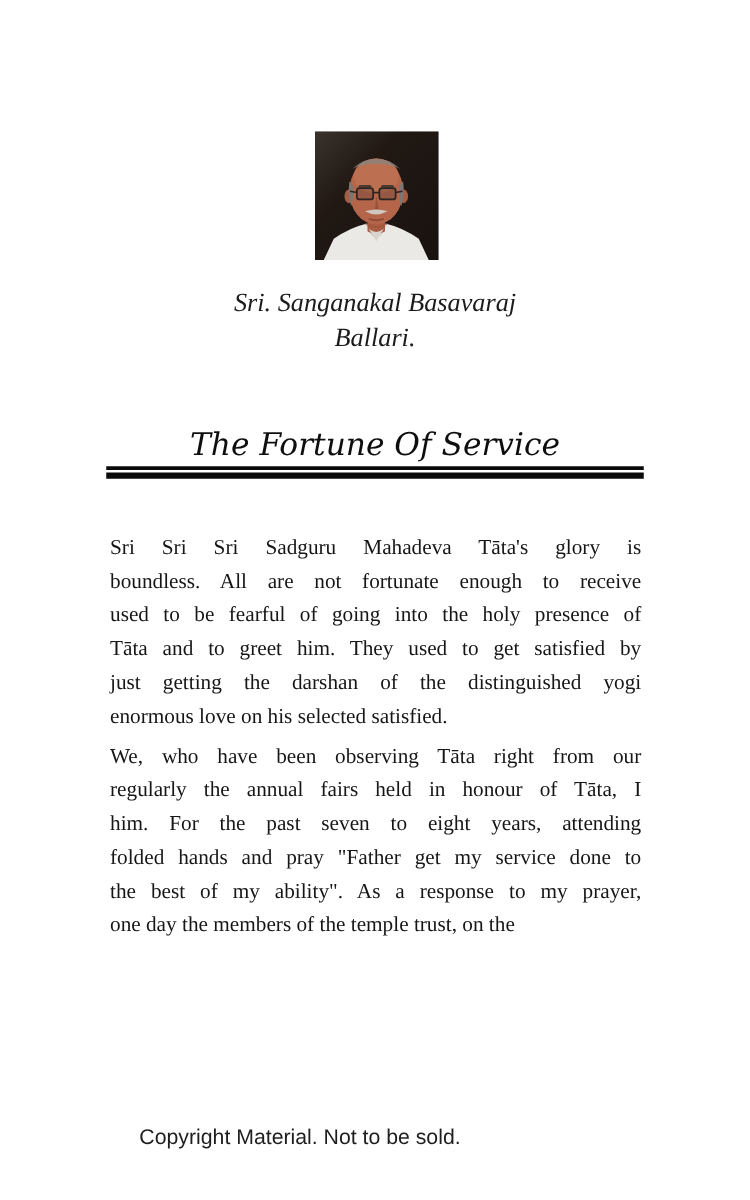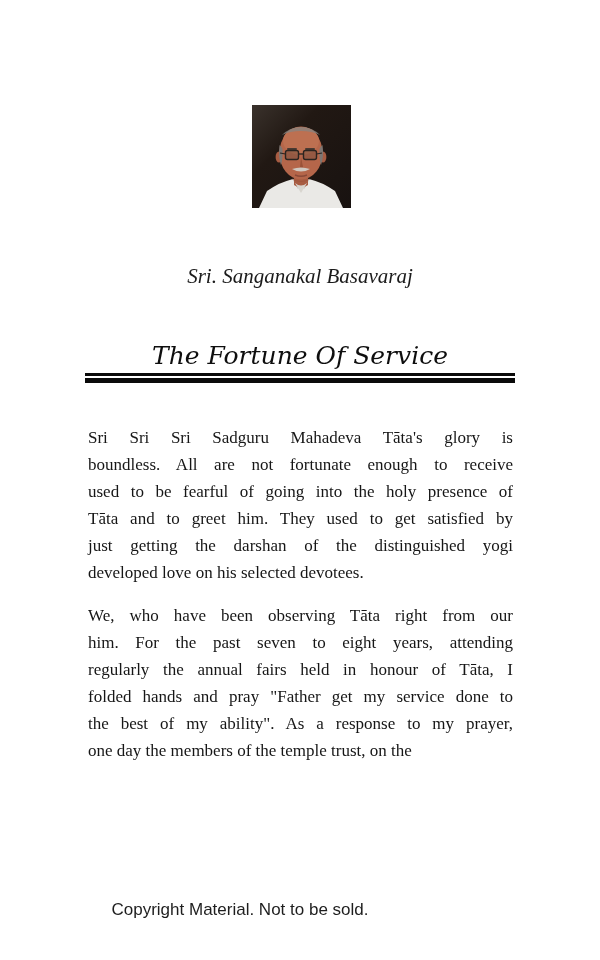--- a/index.html
+++ b/index.html
@@ -20,21 +20,21 @@
     position: absolute;
     left: 252px;
     top: 105px;
     width: 99px;
     height: 103px;
   }
   .photo-wrap svg { display: block; width: 99px; height: 103px; }
   .caption {
     position: absolute;
     left: 0;
-    top: 262px;
+    top: 228px;
     width: 600px;
     text-align: center;
     font-style: italic;
     font-size: 21px;
     line-height: 28px;
     color: #1b1b1b;
   }
   .title {
     position: absolute;
     left: 0;
@@ -61,21 +61,21 @@
   .rule .r-thick { height: 5px; background: #0a0a0a; }
   .bodytext {
     position: absolute;
     left: 88px;
     top: 424px;
     width: 425px;
     font-size: 17px;
     color: #161616;
   }
   .para { margin: 0; }
-  .para + .para { margin-top: 16px; }
+  .para + .para { margin-top: 5px; }
   .bline {
     line-height: 27px;
     height: 27px;
     text-align: justify;
     text-align-last: justify;
     white-space: normal;
   }
   .bline.last {
     text-align-last: left;
   }
@@ -139,43 +139,44 @@
       <path d="M40,64 Q49,61 58,64 Q49,69 40,64 Z" fill="#cfc8c0"></path>
 
       <path d="M43,70 Q49,72.5 55,70" fill="none" stroke="#8a4a38" stroke-width="1.4"></path>
 
       <path d="M40,74 Q49,79 58,74" fill="none" stroke="#9a5238" stroke-width="1" opacity="0.6"></path>
     </svg>
   </div>
 
   <div class="caption">
     <div>Sri. Sanganakal Basavaraj</div>
+    <div>Ballari.</div>
   </div>
 
   <h1 class="title">The Fortune Of Service</h1>
 
   <div class="rule">
     <div class="r-thin"></div>
     <div class="r-gap"></div>
     <div class="r-thick"></div>
   </div>
 
   <div class="bodytext">
     <div class="para">
       <div class="bline">Sri Sri Sri Sadguru Mahadeva Tāta's glory is</div>
       <div class="bline">boundless. All are not fortunate enough to receive</div>
       <div class="bline">used to be fearful of going into the holy presence of</div>
       <div class="bline">Tāta and to greet him. They used to get satisfied by</div>
       <div class="bline">just getting the darshan of the distinguished yogi</div>
-      <div class="bline last">developed love on his selected devotees.</div>
+      <div class="bline last">enormous love on his selected satisfied.</div>
     </div>
     <div class="para">
       <div class="bline">We, who have been observing Tāta right from our</div>
+      <div class="bline">regularly the annual fairs held in honour of Tāta, I</div>
       <div class="bline">him. For the past seven to eight years, attending</div>
-      <div class="bline">regularly the annual fairs held in honour of Tāta, I</div>
       <div class="bline">folded hands and pray "Father get my service done to</div>
       <div class="bline">the best of my ability". As a response to my prayer,</div>
       <div class="bline last">one day the members of the temple trust, on the</div>
     </div>
   </div>
 
   <div class="footer">Copyright Material. Not to be sold.</div>
 
 </div>
 

